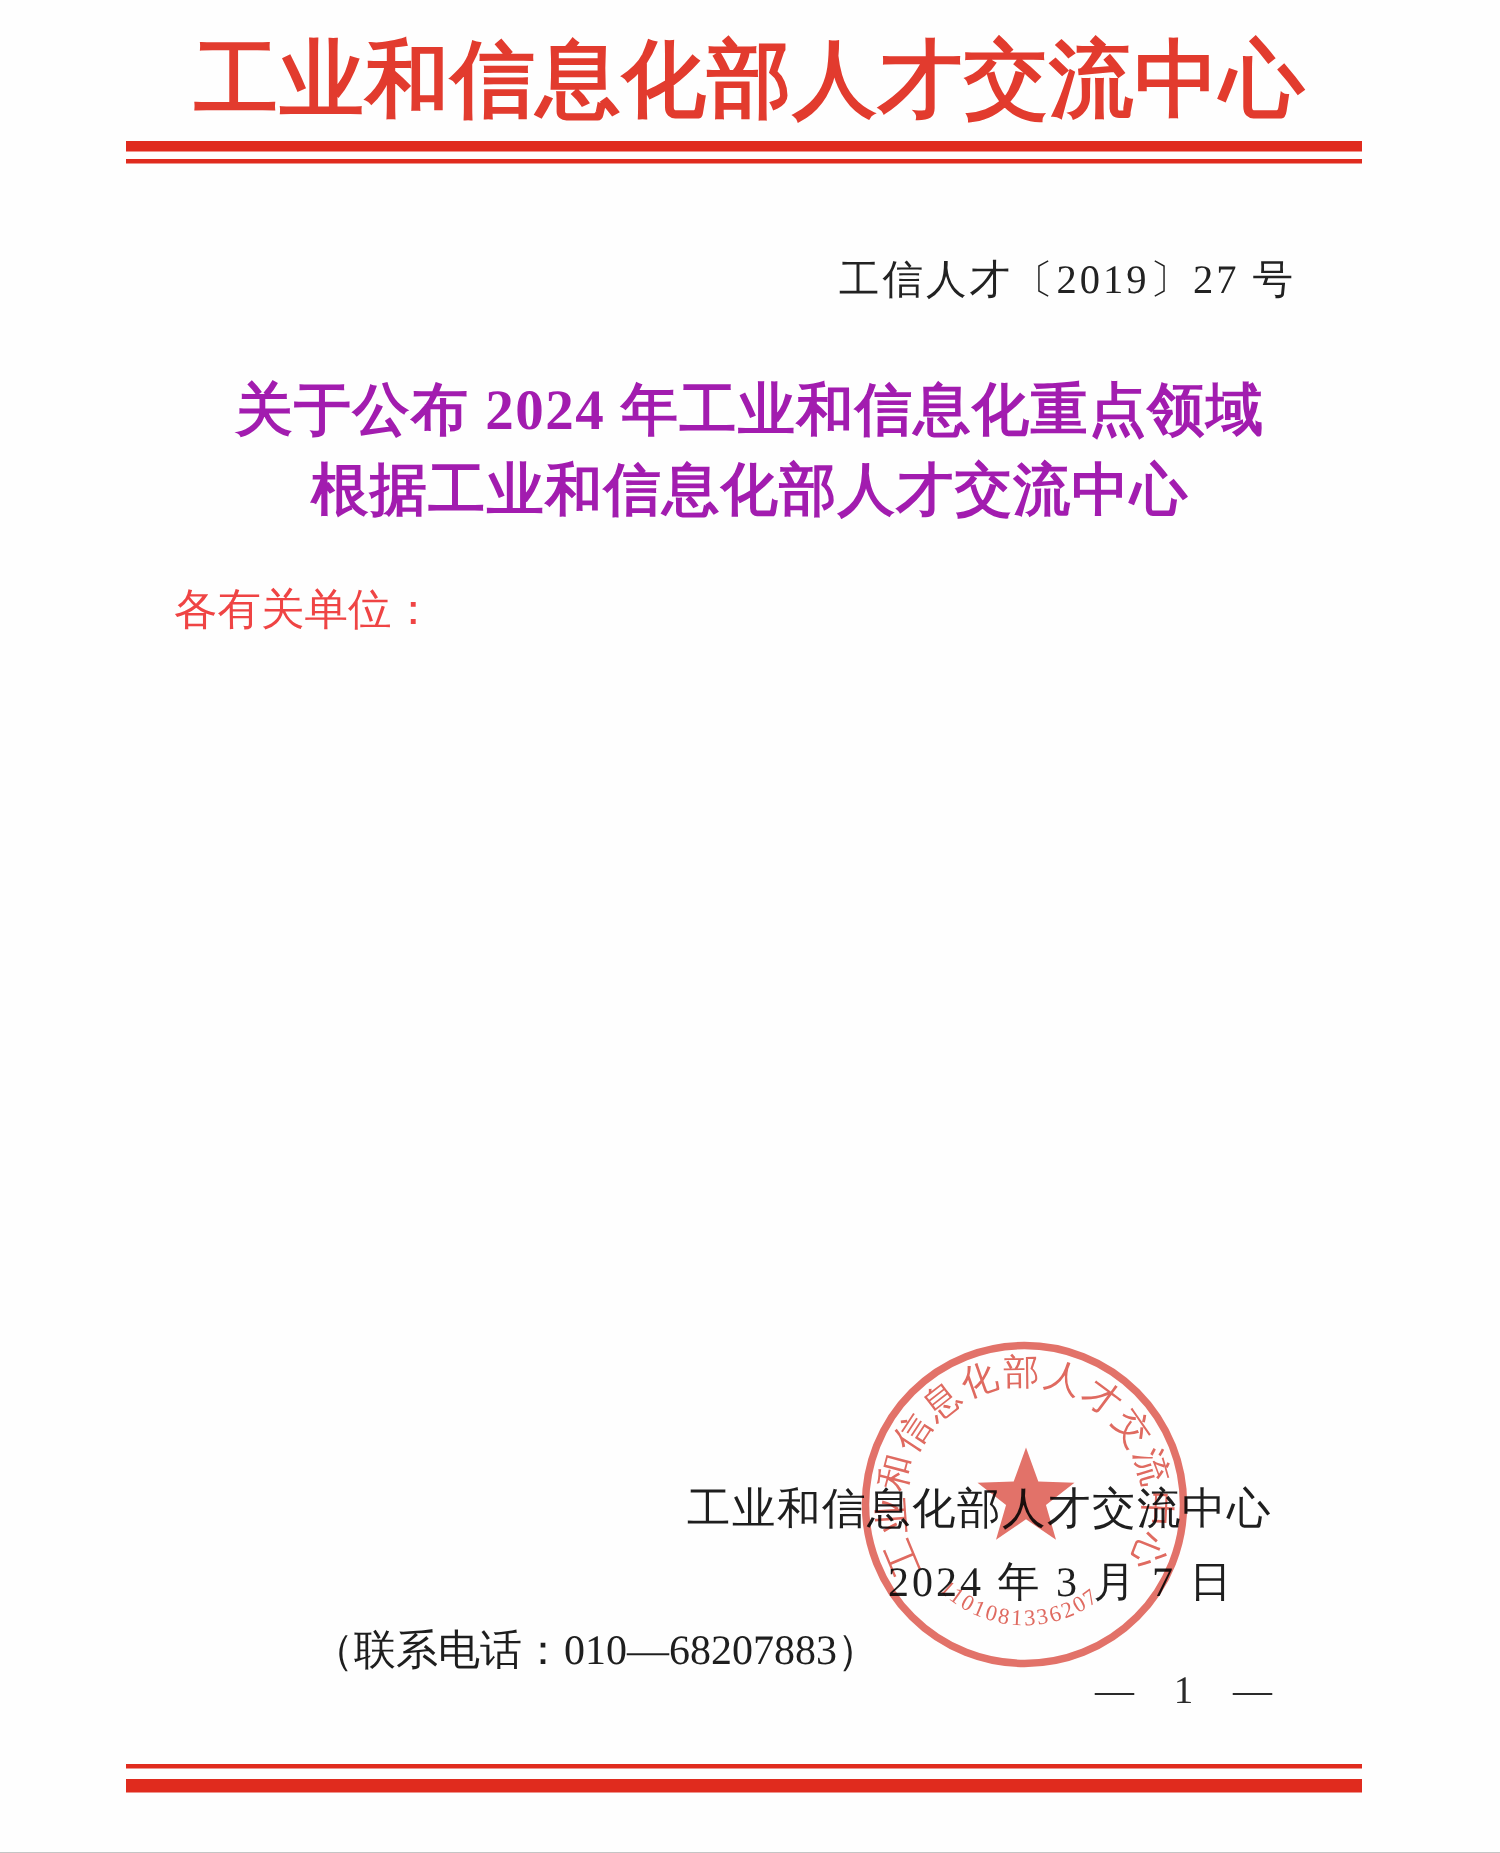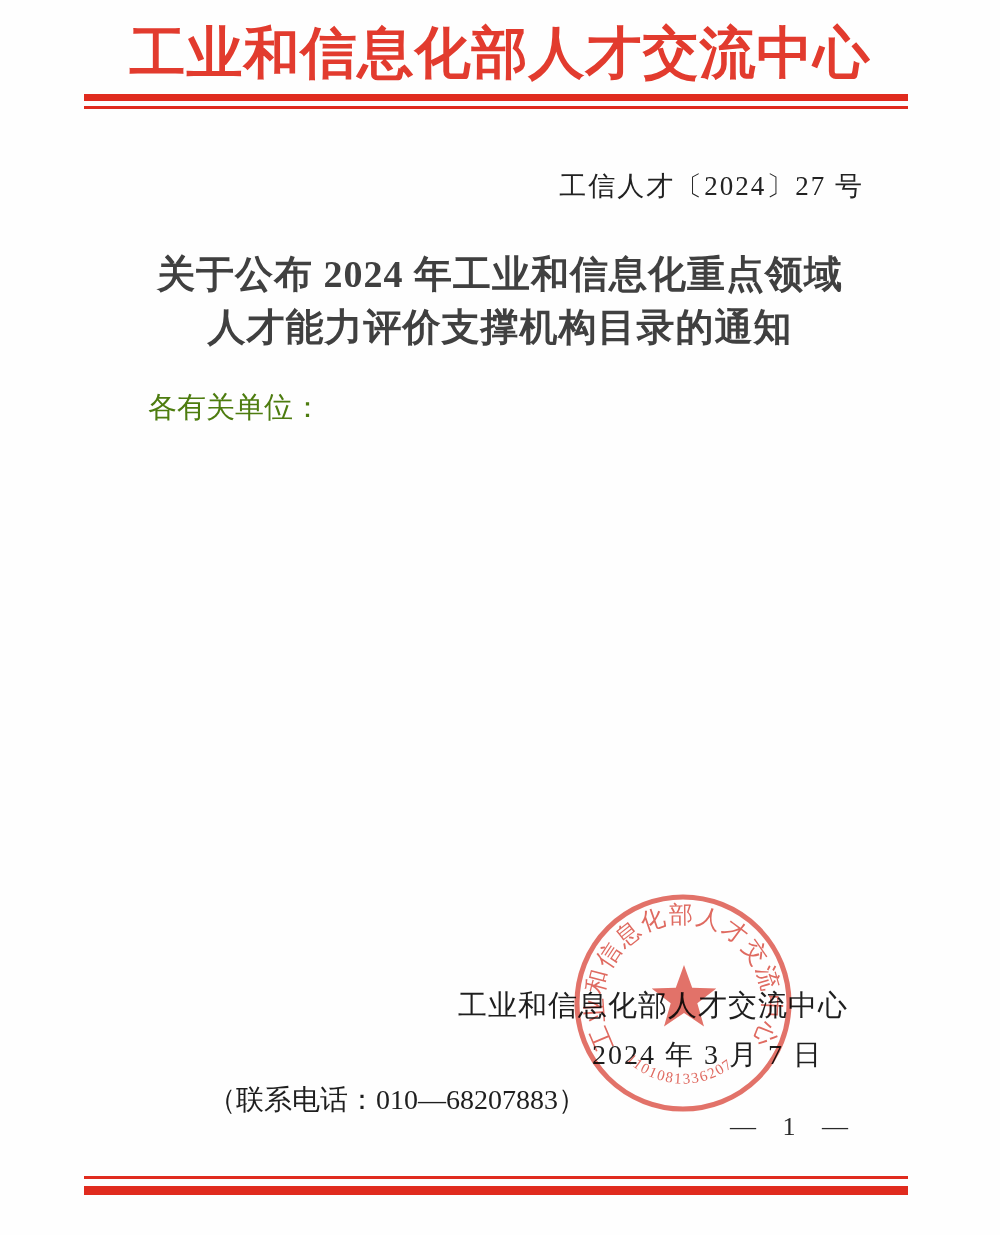--- a/index.html
+++ b/index.html
@@ -42,32 +42,32 @@
   }
 
   
   .notice-title {
     position: absolute;
     top: 248px; left: 0; right: 0;
     text-align: center;
     font-weight: 700;
     font-size: 38px;
     line-height: 53px;
-    color: #404040;
+    color: #a21caf;
     letter-spacing: 1px;
   }
 
   
   .body-block {
     position: absolute;
-    top: 384px; left: 148px;
+    top: 384px; left: 116px;
     width: 740px;
     font-size: 29px;
     line-height: 46px;
-    color: #4d7c0f;
+    color: #ef4444;
     text-align: justify;
   }
   .salutation { text-align: left; }
   .para { text-indent: 2.2em; }
   .spacer { height: 44px; }
 
   
   .signature-org {
     position: absolute;
     top: 986px; right: 152px;
@@ -111,25 +111,25 @@
 </style>
 </head>
 <body>
 
 <div class="page">
 
   <div class="org-header">工业和信息化部人才交流中心</div>
   <div class="rule rule-thick-top"></div>
   <div class="rule rule-thin-top"></div>
 
-  <div class="doc-number">工信人才〔2024〕27 号</div>
+  <div class="doc-number">工信人才〔2019〕27 号</div>
 
   <div class="notice-title">
     <div>关于公布 2024 年工业和信息化重点领域</div>
-    <div>人才能力评价支撑机构目录的通知</div>
+    <div>根据工业和信息化部人才交流中心</div>
   </div>
 
   <div class="body-block">
     <div class="salutation">各有关单位：</div>
     <div class="spacer"></div>
   </div>
 
   <div class="signature-org">工业和信息化部人才交流中心</div>
   <div class="signature-date">2024 年 3 月 7 日</div>
   <div class="contact-phone">（联系电话：010—68207883）</div>

